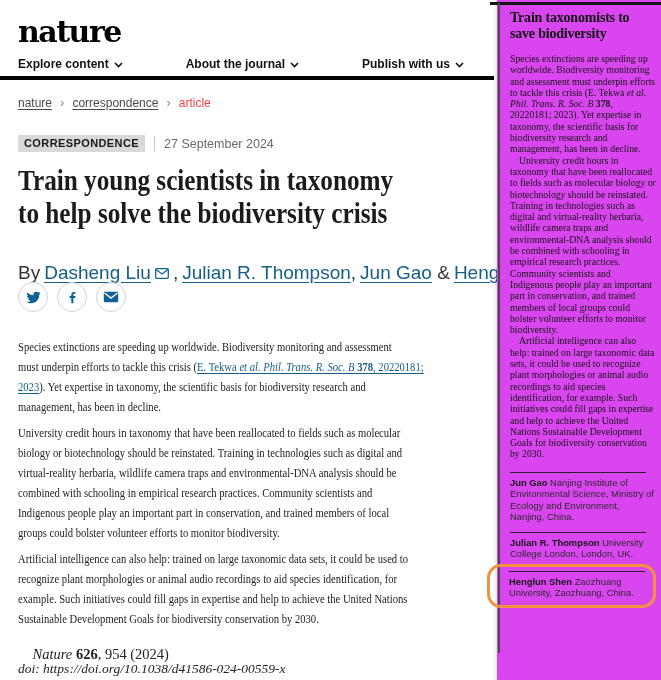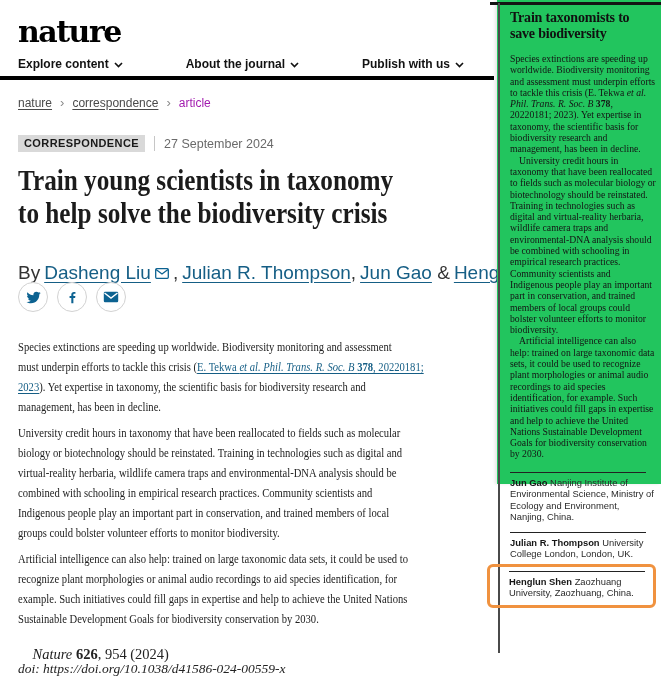--- a/index.html
+++ b/index.html
@@ -18,21 +18,21 @@
   .nav-item { display:flex; align-items:center; gap:5px; margin-right:20px; cursor:pointer; }
   .nav-item svg { margin-top:1px; }
   .nav-divider { width:1px; height:20px; background:#ccc; margin:0 16px 0 -4px; }
 
   .black-bar { position:absolute; top:62px; left:0; width:494px; height:4px; background:#000; }
 
   .breadcrumb { position:absolute; top:81px; left:18px; display:flex; align-items:center;
     gap:8px; font-size:12px; color:#4a4a4a; }
   .crumb-link { text-decoration:underline; text-underline-offset:2px; cursor:pointer; }
   .crumb-sep { color:#8a8a8a; font-size:13px; }
-  .crumb-current { color:#a21caf;text-align:right; }
+  .crumb-current { color:#ef4444;text-align:right; }
 
   .badge-row { position:absolute; top:121px; left:18px; display:flex; align-items:center; }
   .badge { background:#d9d9d9; color:#1a1a1a; font-size:11px; font-weight:bold;
     letter-spacing:0.4px; padding:2px 6px 3px; }
   .badge-divider { width:1px; height:15px; background:#c6c6c6; margin:0 9px; }
   .date { color:#6a6a6a; font-size:12.5px; }
 
   .title { position:absolute; top:150px; left:18px; width:560px;
     transform:scaleX(0.87); transform-origin:0 0;
     font-family:"Liberation Serif", serif; font-weight:bold; font-size:29px;
@@ -59,37 +59,37 @@
   .ref-link { color:var(--link); text-decoration:underline; text-underline-offset:2px; cursor:pointer; }
   .it { font-style:italic; }
   .bd { font-weight:bold; }
 
   .cite { position:absolute; top:615px; left:18px;
     font-family:"Liberation Serif", serif; font-size:14.5px; color:#222; white-space:pre; }
   .doi { position:absolute; top:647px; left:18px;
     font-family:"Liberation Serif", serif; font-size:13.5px; font-style:italic; color:#222; }
 
   
-  .sidebar { position:absolute; top:0; right:0; width:164px; height:484px; background:#22c55e;
+  .sidebar { position:absolute; top:0; right:0; width:164px; height:680px; background:#d946ef;
     box-shadow:-2px 0 3px rgba(0,0,0,0.10); }
   .sb-top-rule { position:absolute; top:2px; left:-7px; width:171px; height:2.5px; background:#141414; }
   .sb-left-rule { position:absolute; top:3px; left:1px; width:1.5px; height:650px; background:#4a4a4a; }
   .sb-content { position:absolute; top:10px; left:13px; width:146px; }
   .sb-title { font-family:"Liberation Serif", serif; font-weight:bold; font-size:14px;
     line-height:16px; color:#101010; letter-spacing:-0.2px; }
   .sb-body { margin-top:11px; font-family:"Liberation Serif", serif; font-size:9.7px;
     line-height:11.3px; color:#141414; }
   .sb-body p.indent { text-indent:9px; }
   .sb-affs { margin-top:9px; }
   .sb-aff { font-size:9.4px; line-height:11.5px; color:#2a2a2a; margin-top:6px; padding-top:3px; }
   .sb-aff::before { content:""; display:block; width:136px; border-top:1.2px solid #222;
     margin-bottom:4px; }
   .aff-name { font-weight:bold; color:#161616; }
   .aff-highlight { position:relative; margin-left:-23px; margin-top:4px;
-    border:3.5px solid var(--orange); border-radius:6px; padding:1px 2px 6px 19px; }
+    border:3.5px solid var(--orange); border-radius:14px; padding:1px 2px 6px 19px; }
   .aff-highlight .sb-aff { margin-top:0; }
 </style>
 </head>
 <body>
 
 <div class="main">
 
   <div class="logo">nature</div>
 
   <div class="nav">

